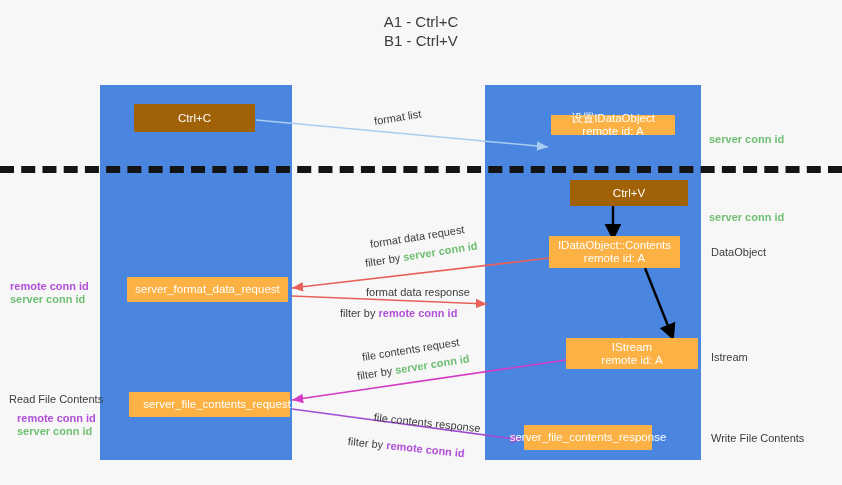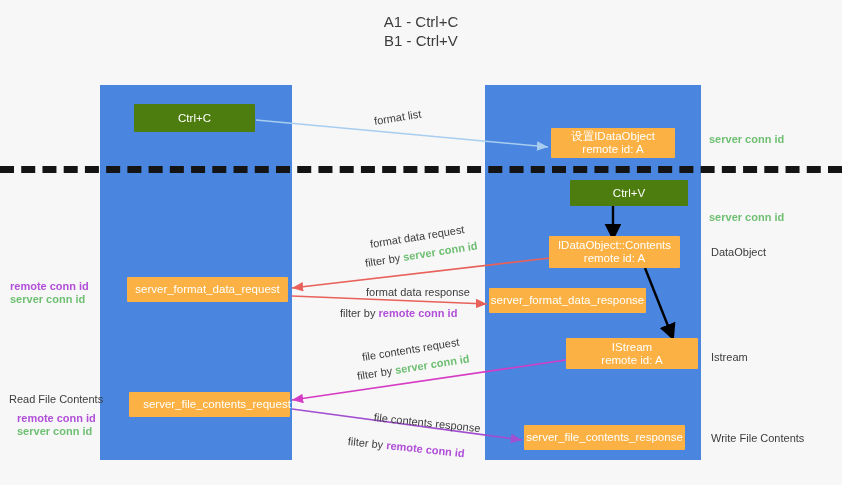--- a/index.html
+++ b/index.html
@@ -53,21 +53,21 @@
     display: flex;
     flex-direction: column;
     align-items: center;
     justify-content: center;
     text-align: center;
     color: #ffffff;
     font-size: 11.5px;
     line-height: 13px;
     border-radius: 1px;
   }
-  .box.green { background: #4d7c0f; }
+  .box.green { background: #a16207; }
   .box.orange { background: #fbb143; }
   .box .l2 { display: block; }
 
   
   .lbl {
     font-size: 11px;
     color: #3c3c3c;
     line-height: 14px;
     white-space: nowrap;
   }
@@ -139,21 +139,21 @@
 
     <line x1="292" y1="409" x2="522" y2="440" stroke="#a14fd0" stroke-width="1.6" marker-end="url(#ah-purple)"></line>
   </svg>
 
   <div class="abs divider"></div>
 
   <div class="abs box green" style="left:134px; top:104px; width:121px; height:28px;">
     <span>Ctrl+C</span>
   </div>
 
-  <div class="abs box orange" style="left:551px; top:128px; width:124px; height:30px;">
+  <div class="abs box orange" style="left:551px; top:115px; width:124px; height:20px;">
     <span>设置IDataObject</span>
     <span class="l2">remote id: A</span>
   </div>
 
   <div class="abs box green" style="left:570px; top:180px; width:118px; height:26px;">
     <span>Ctrl+V</span>
   </div>
 
   <div class="abs box orange" style="left:549px; top:236px; width:131px; height:32px;">
     <span>IDataObject::Contents</span>
@@ -162,29 +162,26 @@
 
   <div class="abs box orange" style="left:566px; top:338px; width:132px; height:31px;">
     <span>IStream</span>
     <span class="l2">remote id: A</span>
   </div>
 
   <div class="abs box orange" style="left:127px; top:277px; width:161px; height:25px;">
     <span>server_format_data_request</span>
   </div>
 
-  <div class="abs box orange" style="left:489px; top:288px; width:157px; height:25px;">
-    <span>server_format_data_response</span>
-  </div>
 
   <div class="abs box orange" style="left:129px; top:392px; width:161px; height:25px;padding-left:15px;">
     <span>server_file_contents_request</span>
   </div>
 
-  <div class="abs box orange" style="left:524px; top:425px; width:161px; height:25px;">
+  <div class="abs box orange" style="left:524px; top:425px; width:128px; height:25px;">
     <span>server_file_contents_response</span>
   </div>
 
   <div class="abs lbl rot-up" style="left:374px; top:114px;">format list</div>
 
   <div class="abs lbl rot-up" style="left:370px; top:237px;">format data request</div>
   <div class="abs lbl rot-up" style="left:365px; top:256px;">
     <span>filter by </span><span class="lbl green">server conn id</span>
   </div>
 

